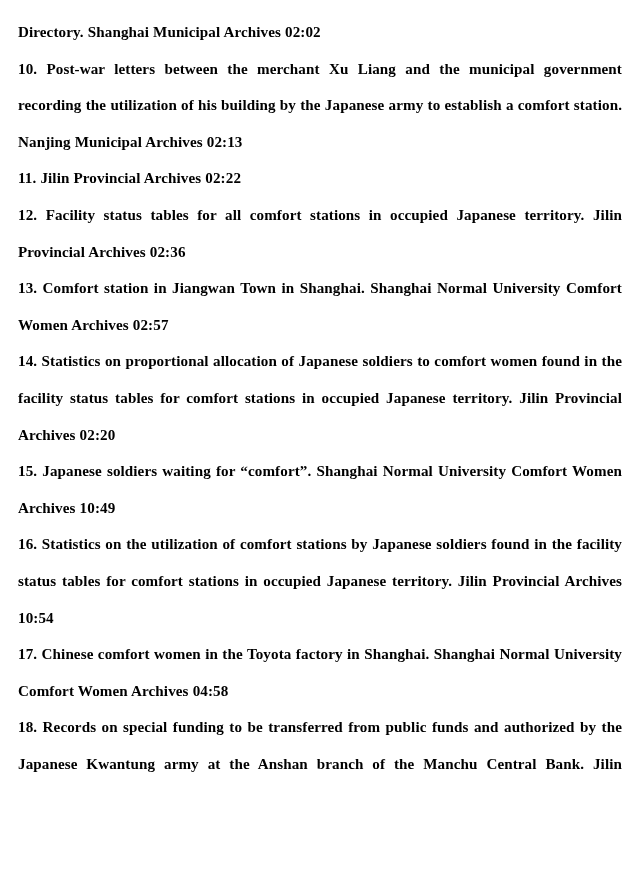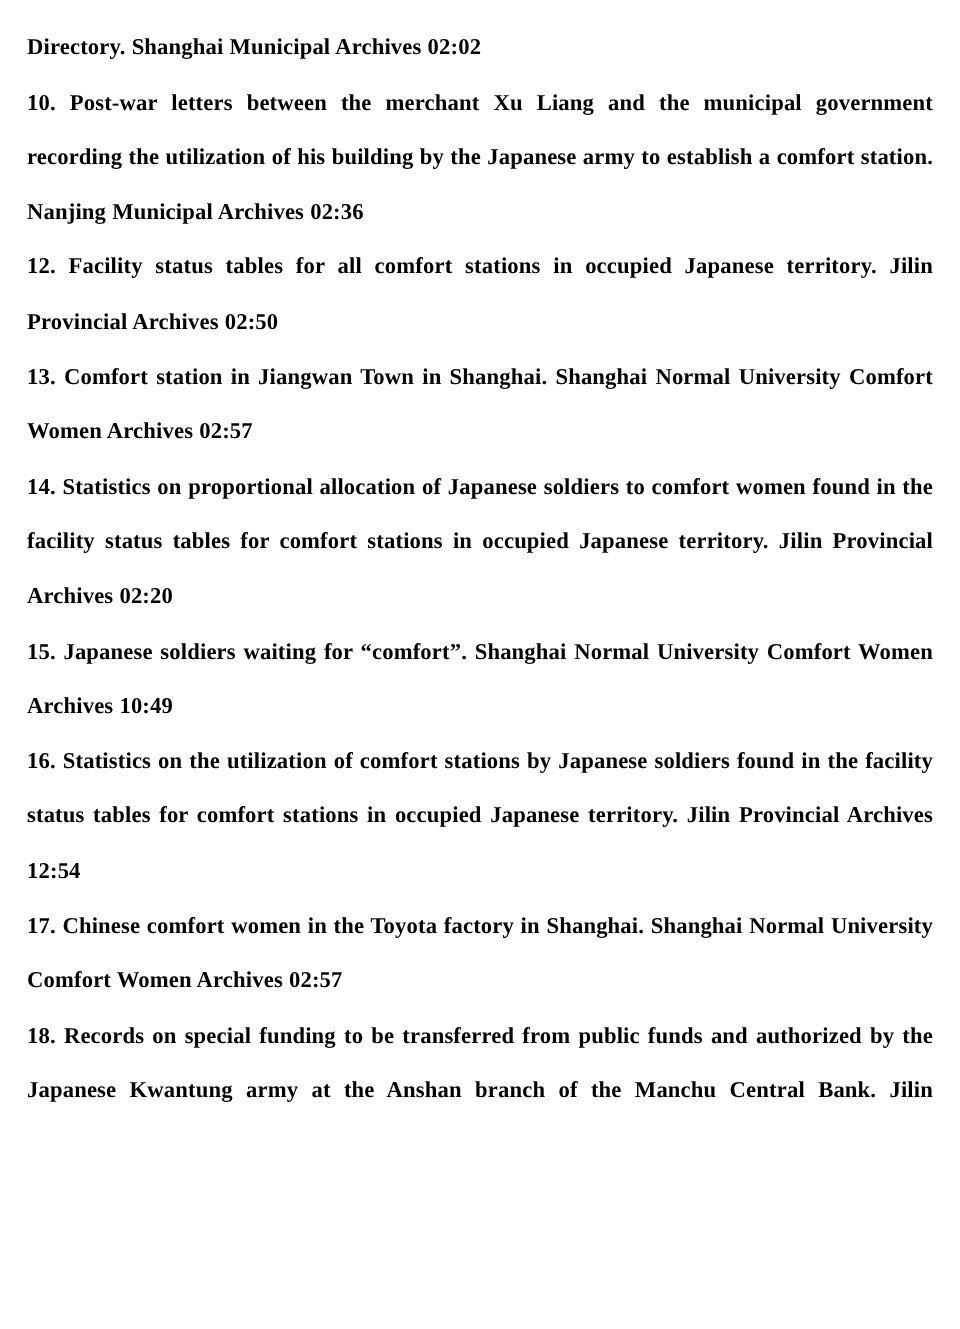--- a/index.html
+++ b/index.html
@@ -41,30 +41,31 @@
   }
 </style>
 </head>
 <body>
 
 <div id="page">
 
   <p class="para">Directory. Shanghai Municipal Archives 02:02</p>
 
 
-  <p class="para">10. Post-war letters between the merchant Xu Liang and the municipal government recording the utilization of his building by the Japanese army to establish a comfort station. Nanjing Municipal Archives 02:36</p>
+  <p class="para">10. Post-war letters between the merchant Xu Liang and the municipal government recording the utilization of his building by the Japanese army to establish a comfort station. Nanjing Municipal Archives 02:13</p>
 
+  <p class="para">11. Jilin Provincial Archives 02:22</p>
 
-  <p class="para">12. Facility status tables for all comfort stations in occupied Japanese territory. Jilin Provincial Archives 02:50</p>
+  <p class="para">12. Facility status tables for all comfort stations in occupied Japanese territory. Jilin Provincial Archives 02:36</p>
 
   <p class="para">13. Comfort station in Jiangwan Town in Shanghai. Shanghai Normal University Comfort Women Archives 02:57</p>
 
   <p class="para">14. Statistics on proportional allocation of Japanese soldiers to comfort women found in the facility status tables for comfort stations in occupied Japanese territory. Jilin Provincial Archives 02:20</p>
 
   <p class="para">15. Japanese soldiers waiting for “comfort”. Shanghai Normal University Comfort Women Archives 10:49</p>
 
-  <p class="para">16. Statistics on the utilization of comfort stations by Japanese soldiers found in the facility status tables for comfort stations in occupied Japanese territory. Jilin Provincial Archives 12:54</p>
+  <p class="para">16. Statistics on the utilization of comfort stations by Japanese soldiers found in the facility status tables for comfort stations in occupied Japanese territory. Jilin Provincial Archives 10:54</p>
 
-  <p class="para">17. Chinese comfort women in the Toyota factory in Shanghai. Shanghai Normal University Comfort Women Archives 02:57</p>
+  <p class="para">17. Chinese comfort women in the Toyota factory in Shanghai. Shanghai Normal University Comfort Women Archives 04:58</p>
 
   <p class="para full">18. Records on special funding to be transferred from public funds and authorized by the Japanese Kwantung army at the Anshan branch of the Manchu Central Bank. Jilin</p>
 
 </div>
 
 </body></html>

